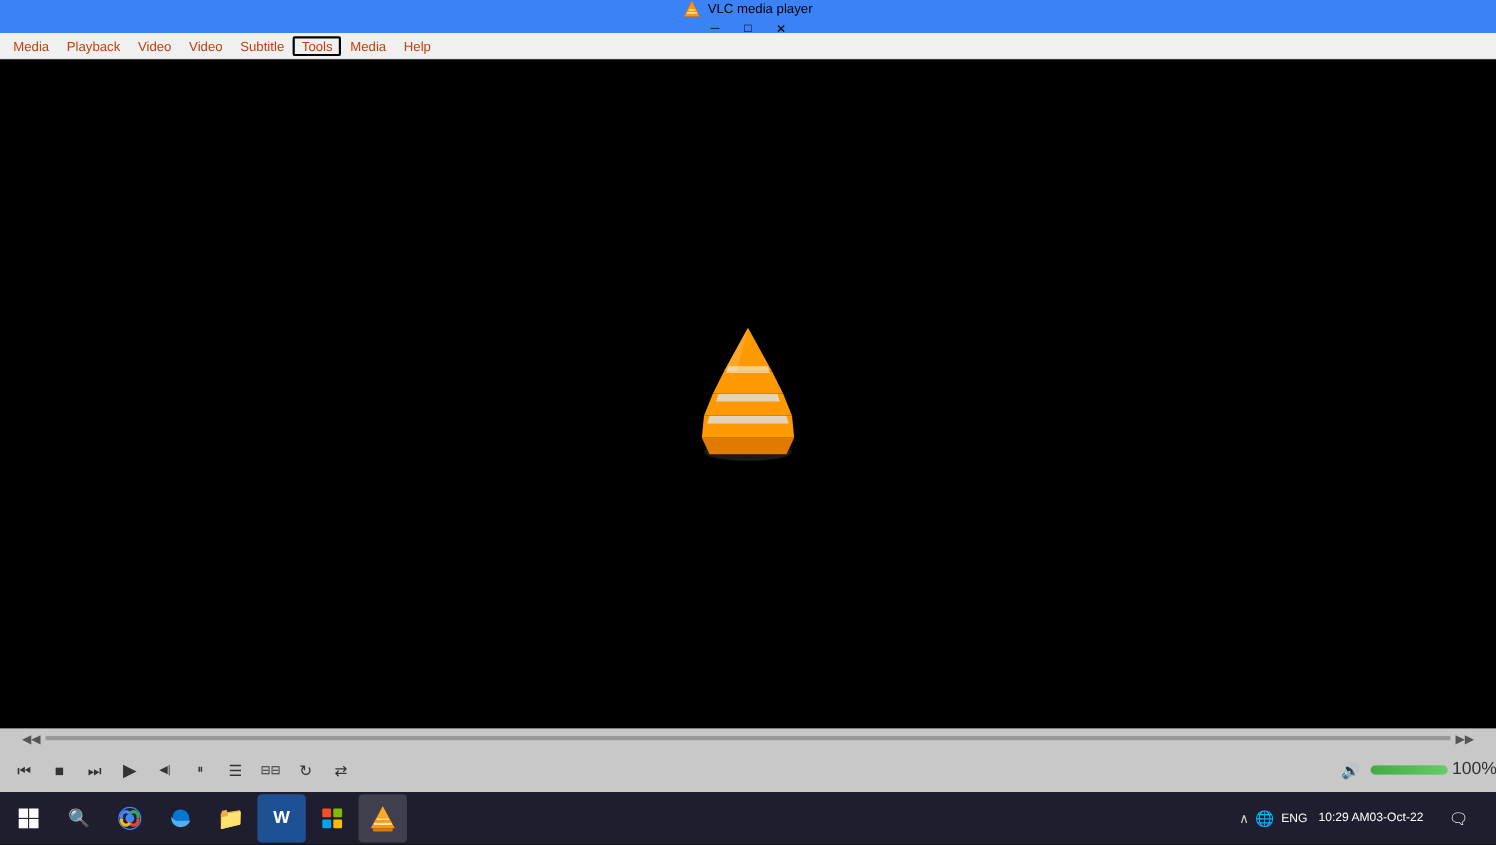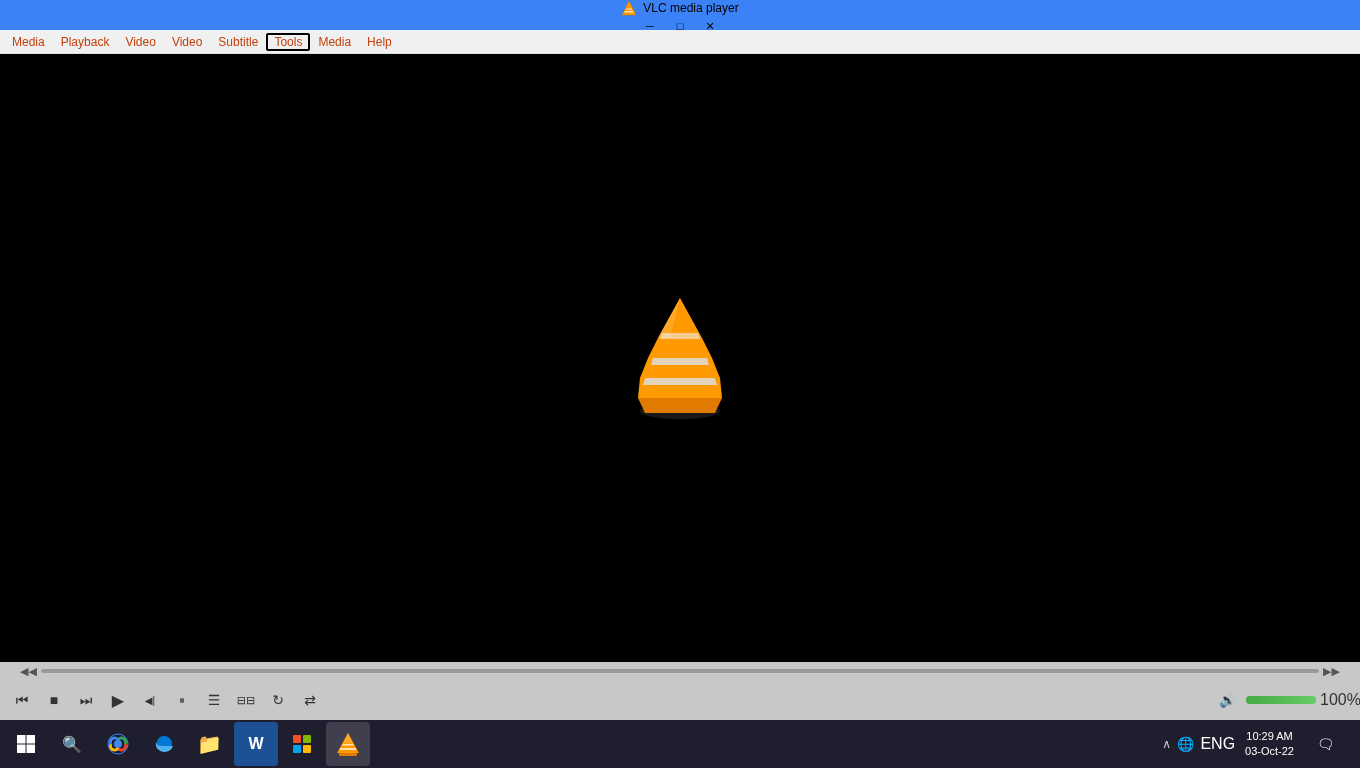--- a/index.html
+++ b/index.html
@@ -190,21 +190,21 @@
     }
     #sys-tray {
       display: flex;
       align-items: center;
       gap: 6px;
       color: #fff;
       font-size: 11px;
     }
     #clock-area {
       display: flex;
-      flex-direction: column;
+      flex-direction: row;
       align-items: center;
       color: #fff;
       font-size: 11px;
       line-height: 1.4;
       cursor: pointer;
       padding: 2px 6px;
     }
 
     
     .cone-svg { filter: drop-shadow(2px 4px 6px rgba(0,0,0,0.5)); }
@@ -352,21 +352,21 @@
       <rect x="5" y="17" width="16" height="2" fill="#fff" opacity="0.7"></rect>
       <rect x="7.5" y="13" width="11" height="1.5" fill="#fff" opacity="0.7"></rect>
       <rect x="4" y="22" width="18" height="3" rx="1" fill="#e07a00"></rect>
     </svg>
   </div>
 
   <div id="taskbar-right">
     <div id="sys-tray">
       <span style="font-size:12px; color:#ccc;">∧</span>
       <span style="font-size:14px;">🌐</span>
-      <span style="font-size:16px; color:#fff;">ENG</span>
+      <span style="font-size:11px; color:#fff;">ENG</span>
     </div>
     <div id="clock-area">
       <span>10:29 AM</span>
       <span>03-Oct-22</span>
     </div>
     <div class="taskbar-app" style="font-size:14px; color:#fff;">🗨</div>
   </div>
 </div>
 
 </body></html>

